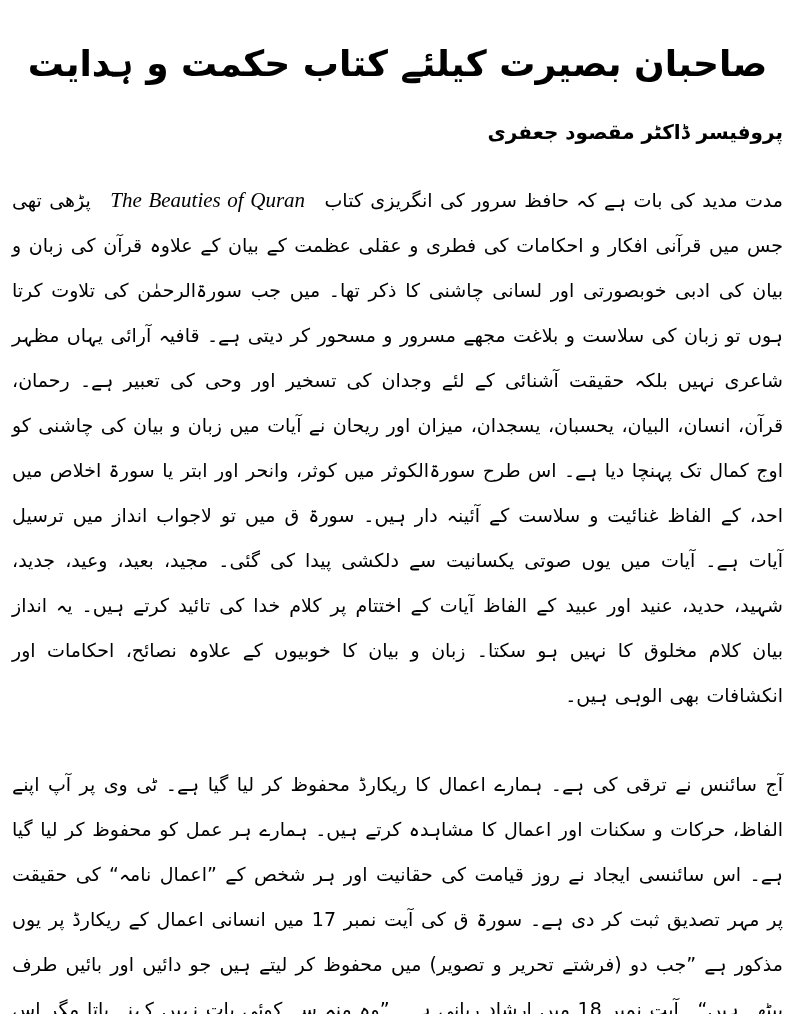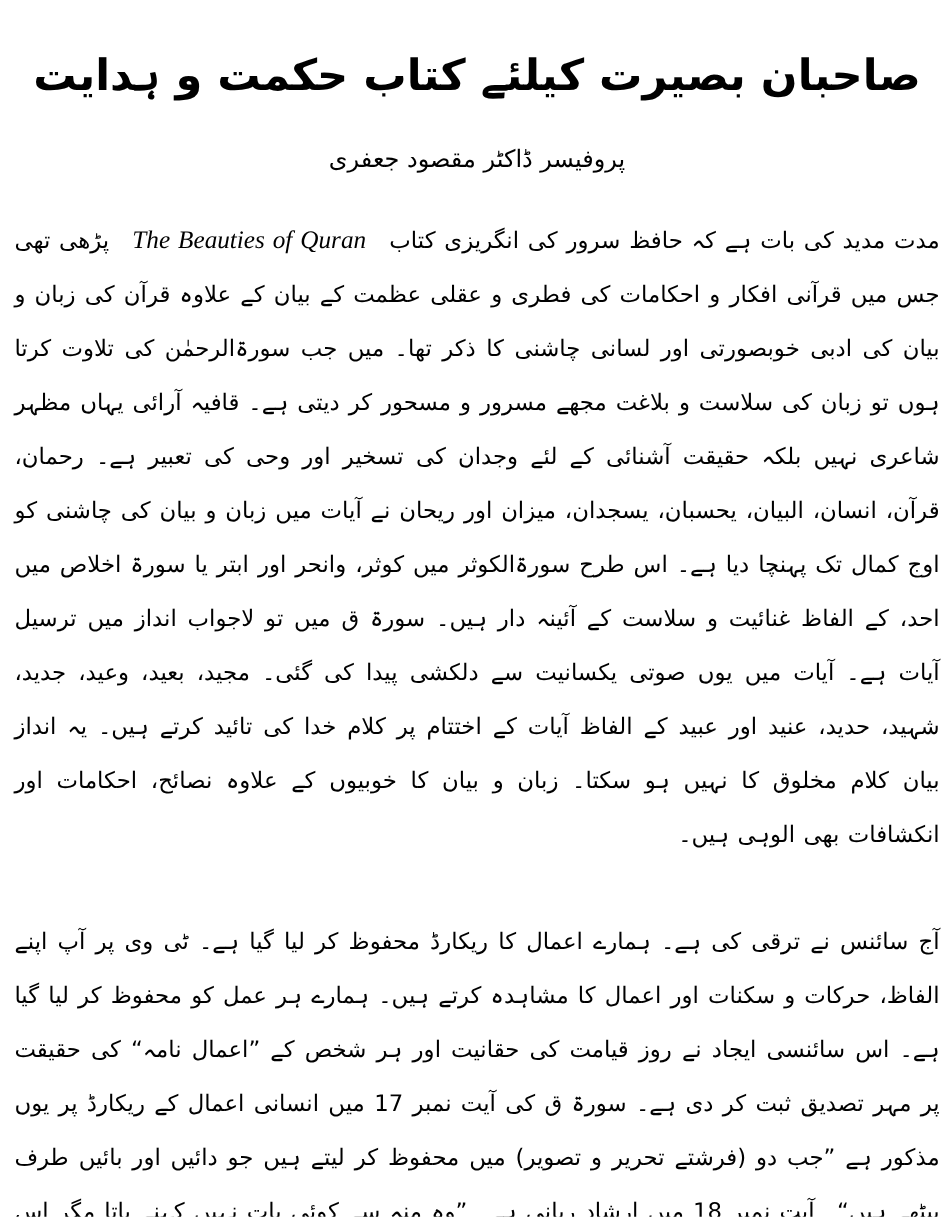--- a/index.html
+++ b/index.html
@@ -26,23 +26,23 @@
     direction: rtl;
     text-align: center;
     font-size: 36px;
     font-weight: bold;
     line-height: 1.7;
     margin: 6px 0 0 0;
     letter-spacing: 0.5px;
   }
   .author-line {
     direction: rtl;
-    text-align: center;
+    text-align: right;
     font-size: 20px;
-    font-weight: normal;
+    font-weight: bold;
     margin-top: 26px;
   }
   .body-text {
     margin-top: 34px;
   }
   .para {
     direction: rtl;
     text-align: justify;
     font-size: 19px;
     line-height: 45px;

